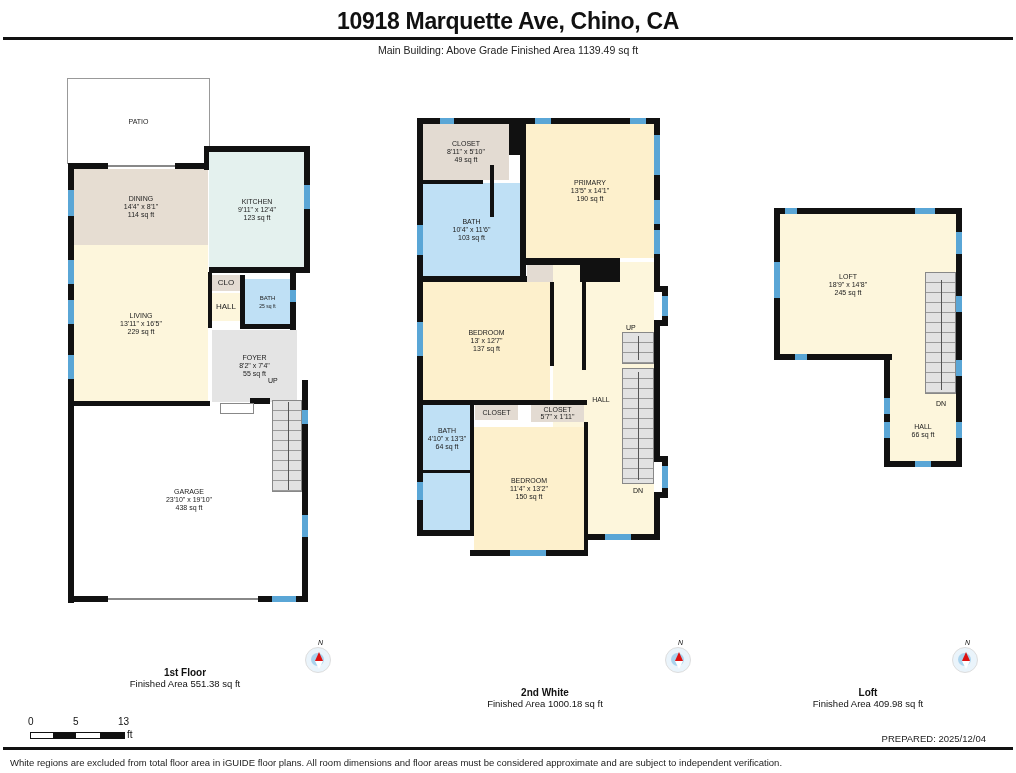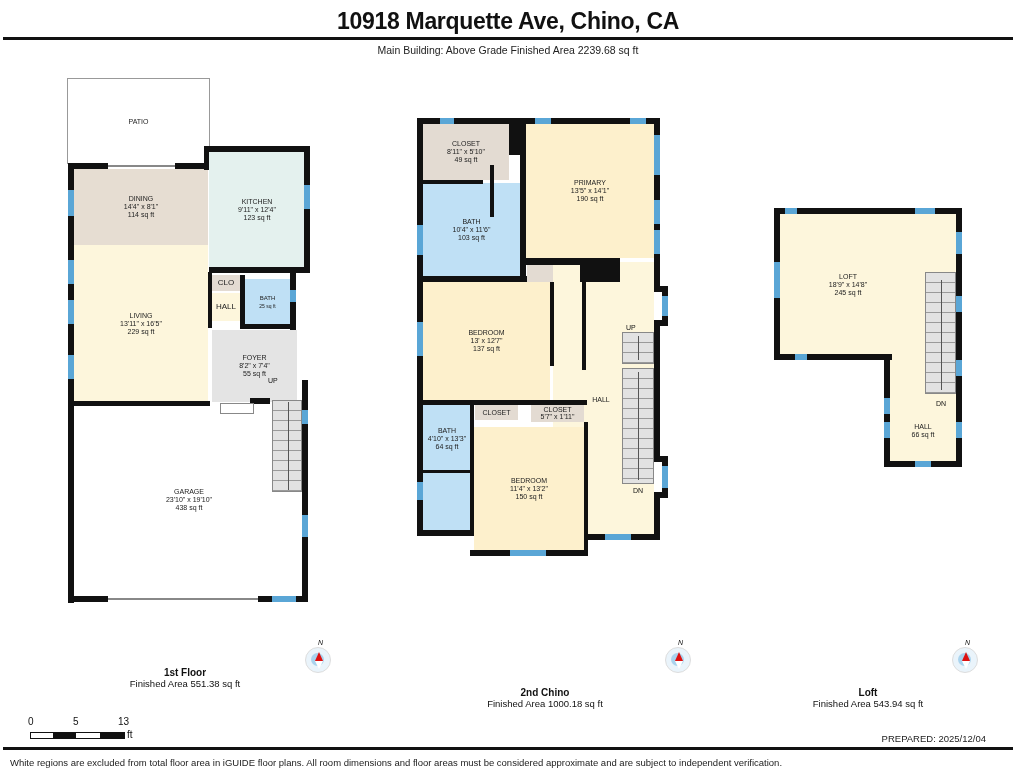--- a/index.html
+++ b/index.html
@@ -25,21 +25,21 @@
   .scale-label { position:absolute; font-size:10px; }
   .footer-text { position:absolute; left:30px; top:757px; font-size:9.5px; color:#222; }
   .prepared { position:absolute; right:30px; top:733px; font-size:9.5px; color:#222; }
   .logo { position:absolute; right:22px; top:754px; font-size:17px; color:#2a8fb8; font-weight:bold; letter-spacing:0.3px;margin-top:42px; }
 </style>
 </head>
 <body>
 
 <div class="abs title">10918 Marquette Ave, Chino, CA</div>
 <div class="abs rule" style="top:37px;"></div>
-<div class="abs subtitle">Main Building: Above Grade Finished Area 2239.68 sq ft</div>
+<div class="abs subtitle">Main Building: Above Grade Finished Area 1139.49 sq ft</div>
 
 <div>
 
   <div class="room" style="left:67px;top:78px;width:143px;height:86px;border:1px solid #999;border-bottom:none;background:#fff;">
     <span class="name">PATIO</span>
   </div>
 
   <div class="room" style="left:74px;top:169px;width:134px;height:76px;background:#e6ddd2;">
     <span class="name">DINING</span>
     <span>14'4" x 8'1"</span>
@@ -271,26 +271,26 @@
 <div class="compass" style="left:952px;top:647px;">
     <div class="needle"></div>
     <div class="needle2"></div>
   </div>
 
 <div class="caption" style="left:100px;top:667px;width:170px;">
   <div class="fl">1st Floor</div>
   <div>Finished Area 551.38 sq ft</div>
 </div>
 <div class="caption" style="left:460px;top:687px;width:170px;">
-  <div class="fl">2nd Chino</div>
+  <div class="fl">2nd White</div>
   <div>Finished Area 1000.18 sq ft</div>
 </div>
 <div class="caption" style="left:783px;top:687px;width:170px;">
   <div class="fl">Loft</div>
-  <div>Finished Area 543.94 sq ft</div>
+  <div>Finished Area 409.98 sq ft</div>
 </div>
 
 <div>
   <span class="scale-label" style="left:28px;top:716px;">0</span>
   <span class="scale-label" style="left:73px;top:716px;">5</span>
   <span class="scale-label" style="left:118px;top:716px;">13</span>
   <div class="abs" style="left:30px;top:732px;width:93px;height:5px;border:1px solid #111;background:linear-gradient(to right,#fff 0 24%,#111 24% 48%,#fff 48% 74%,#111 74% 100%);"></div>
   <span class="scale-label" style="left:127px;top:729px;">ft</span>
 </div>
 

